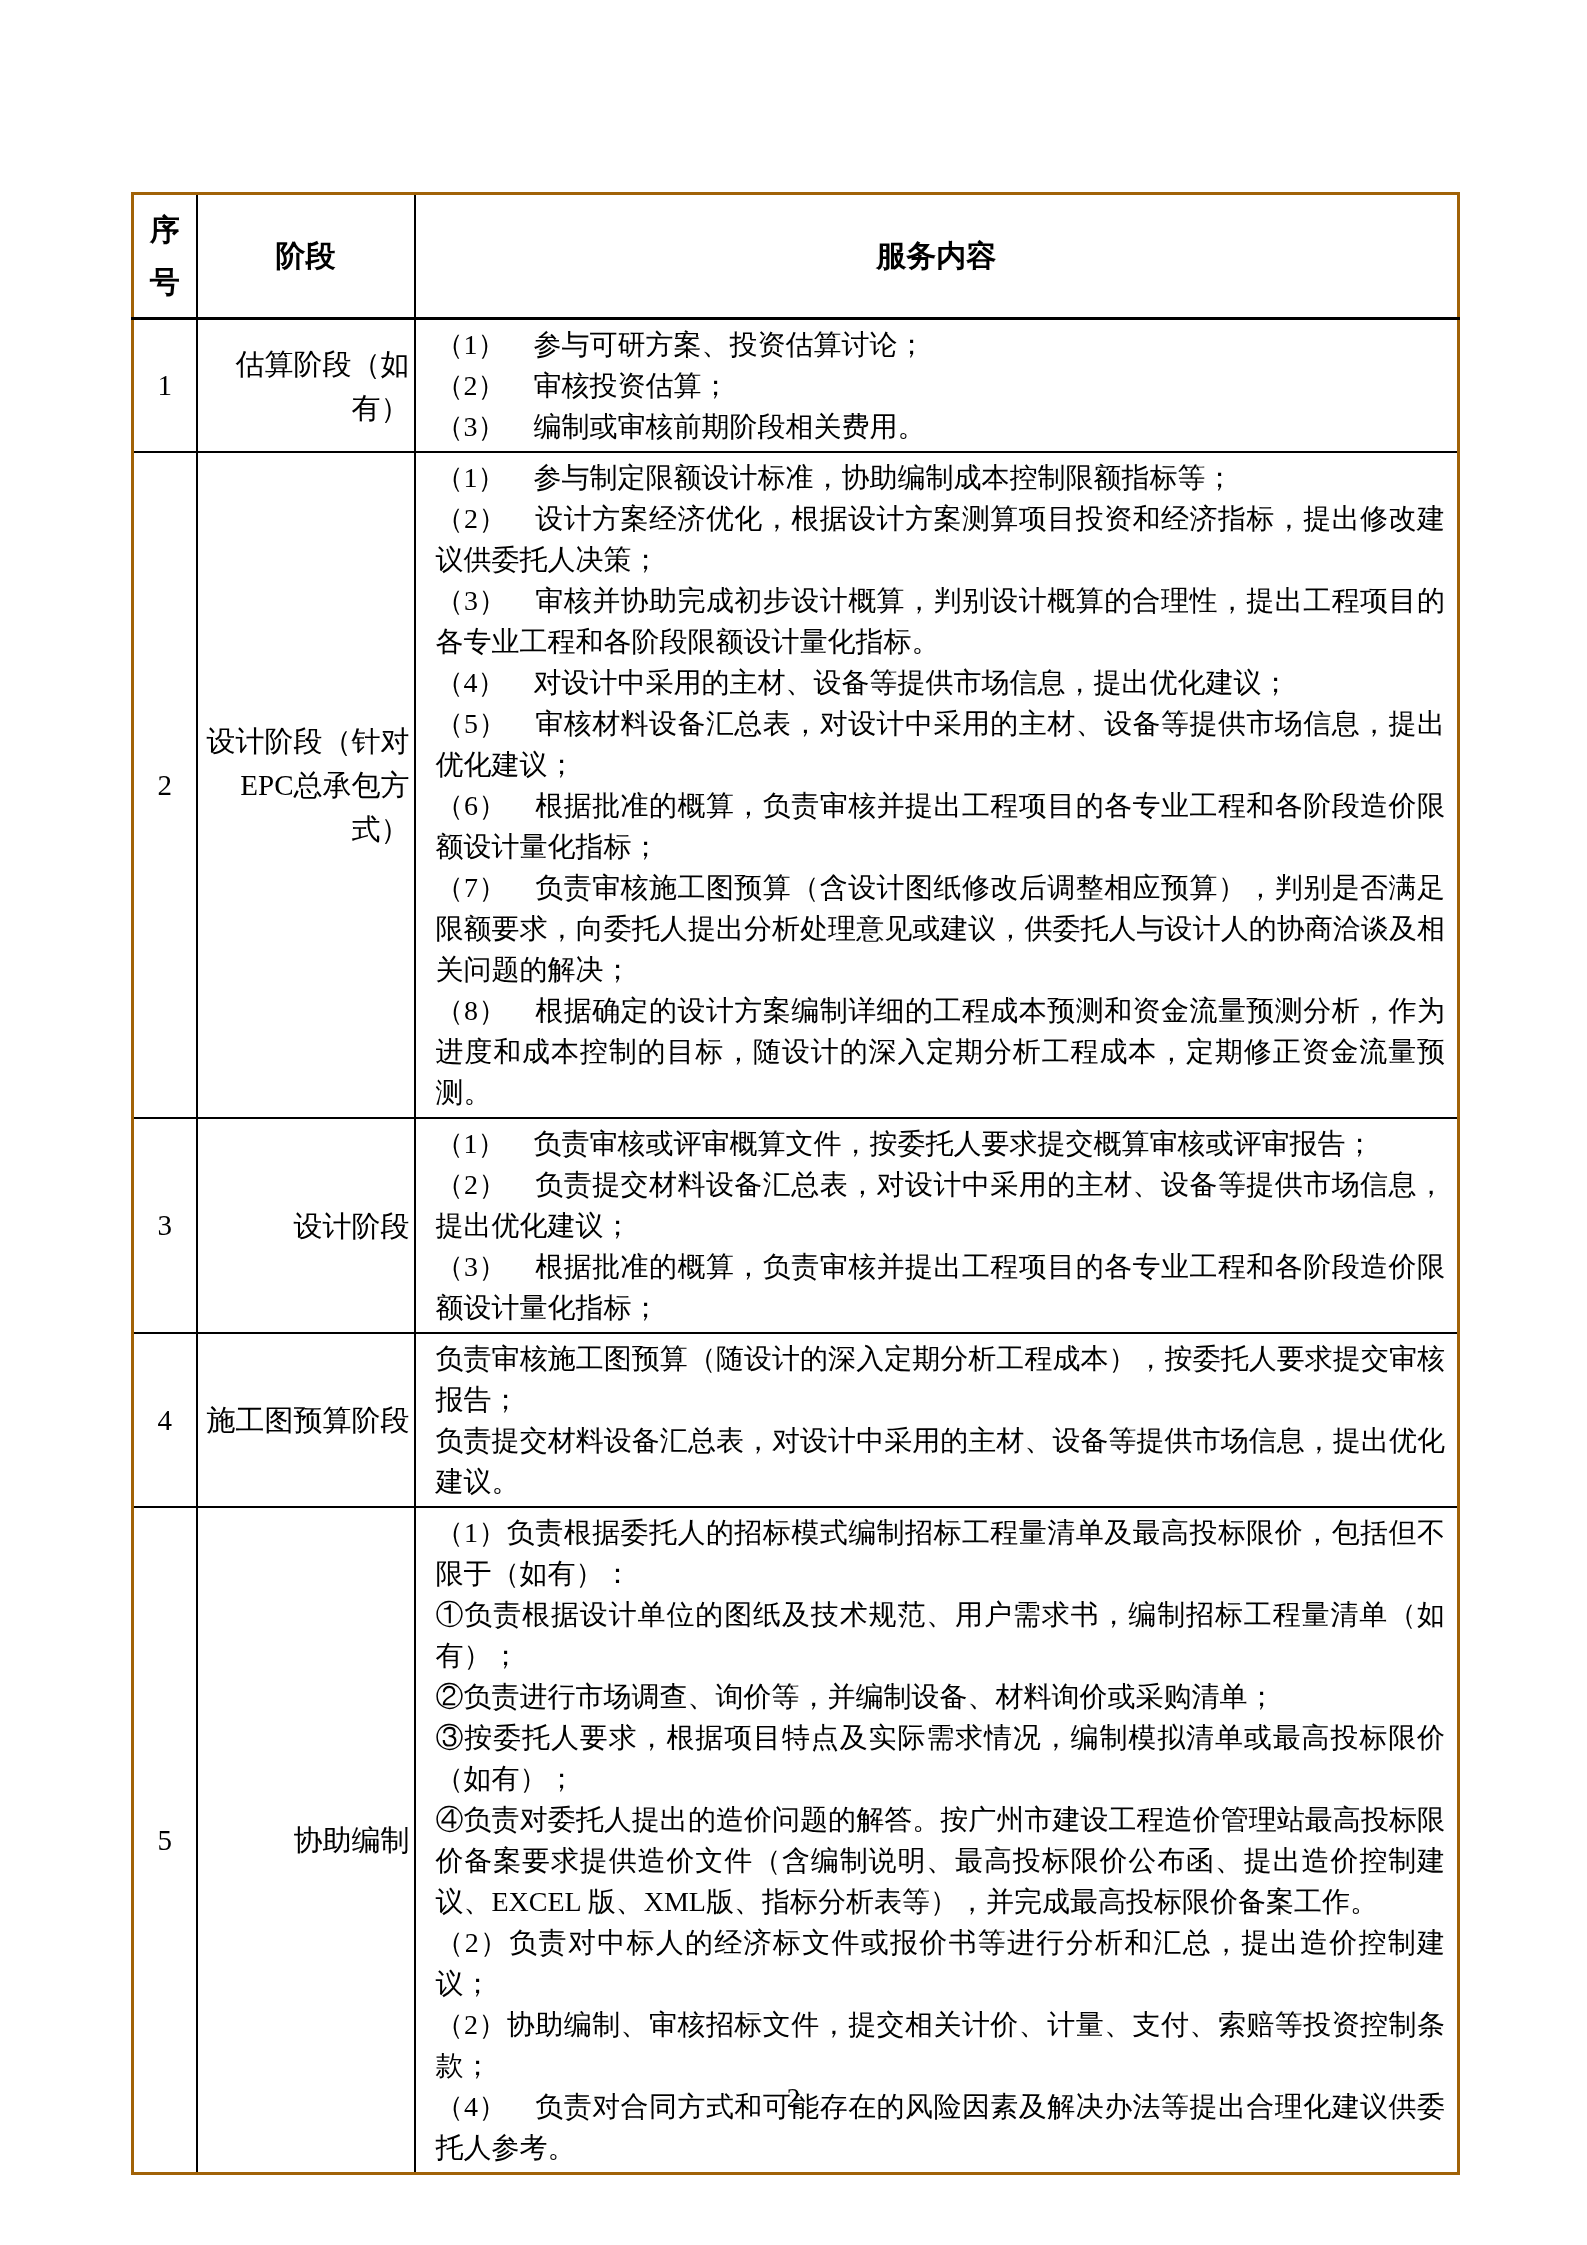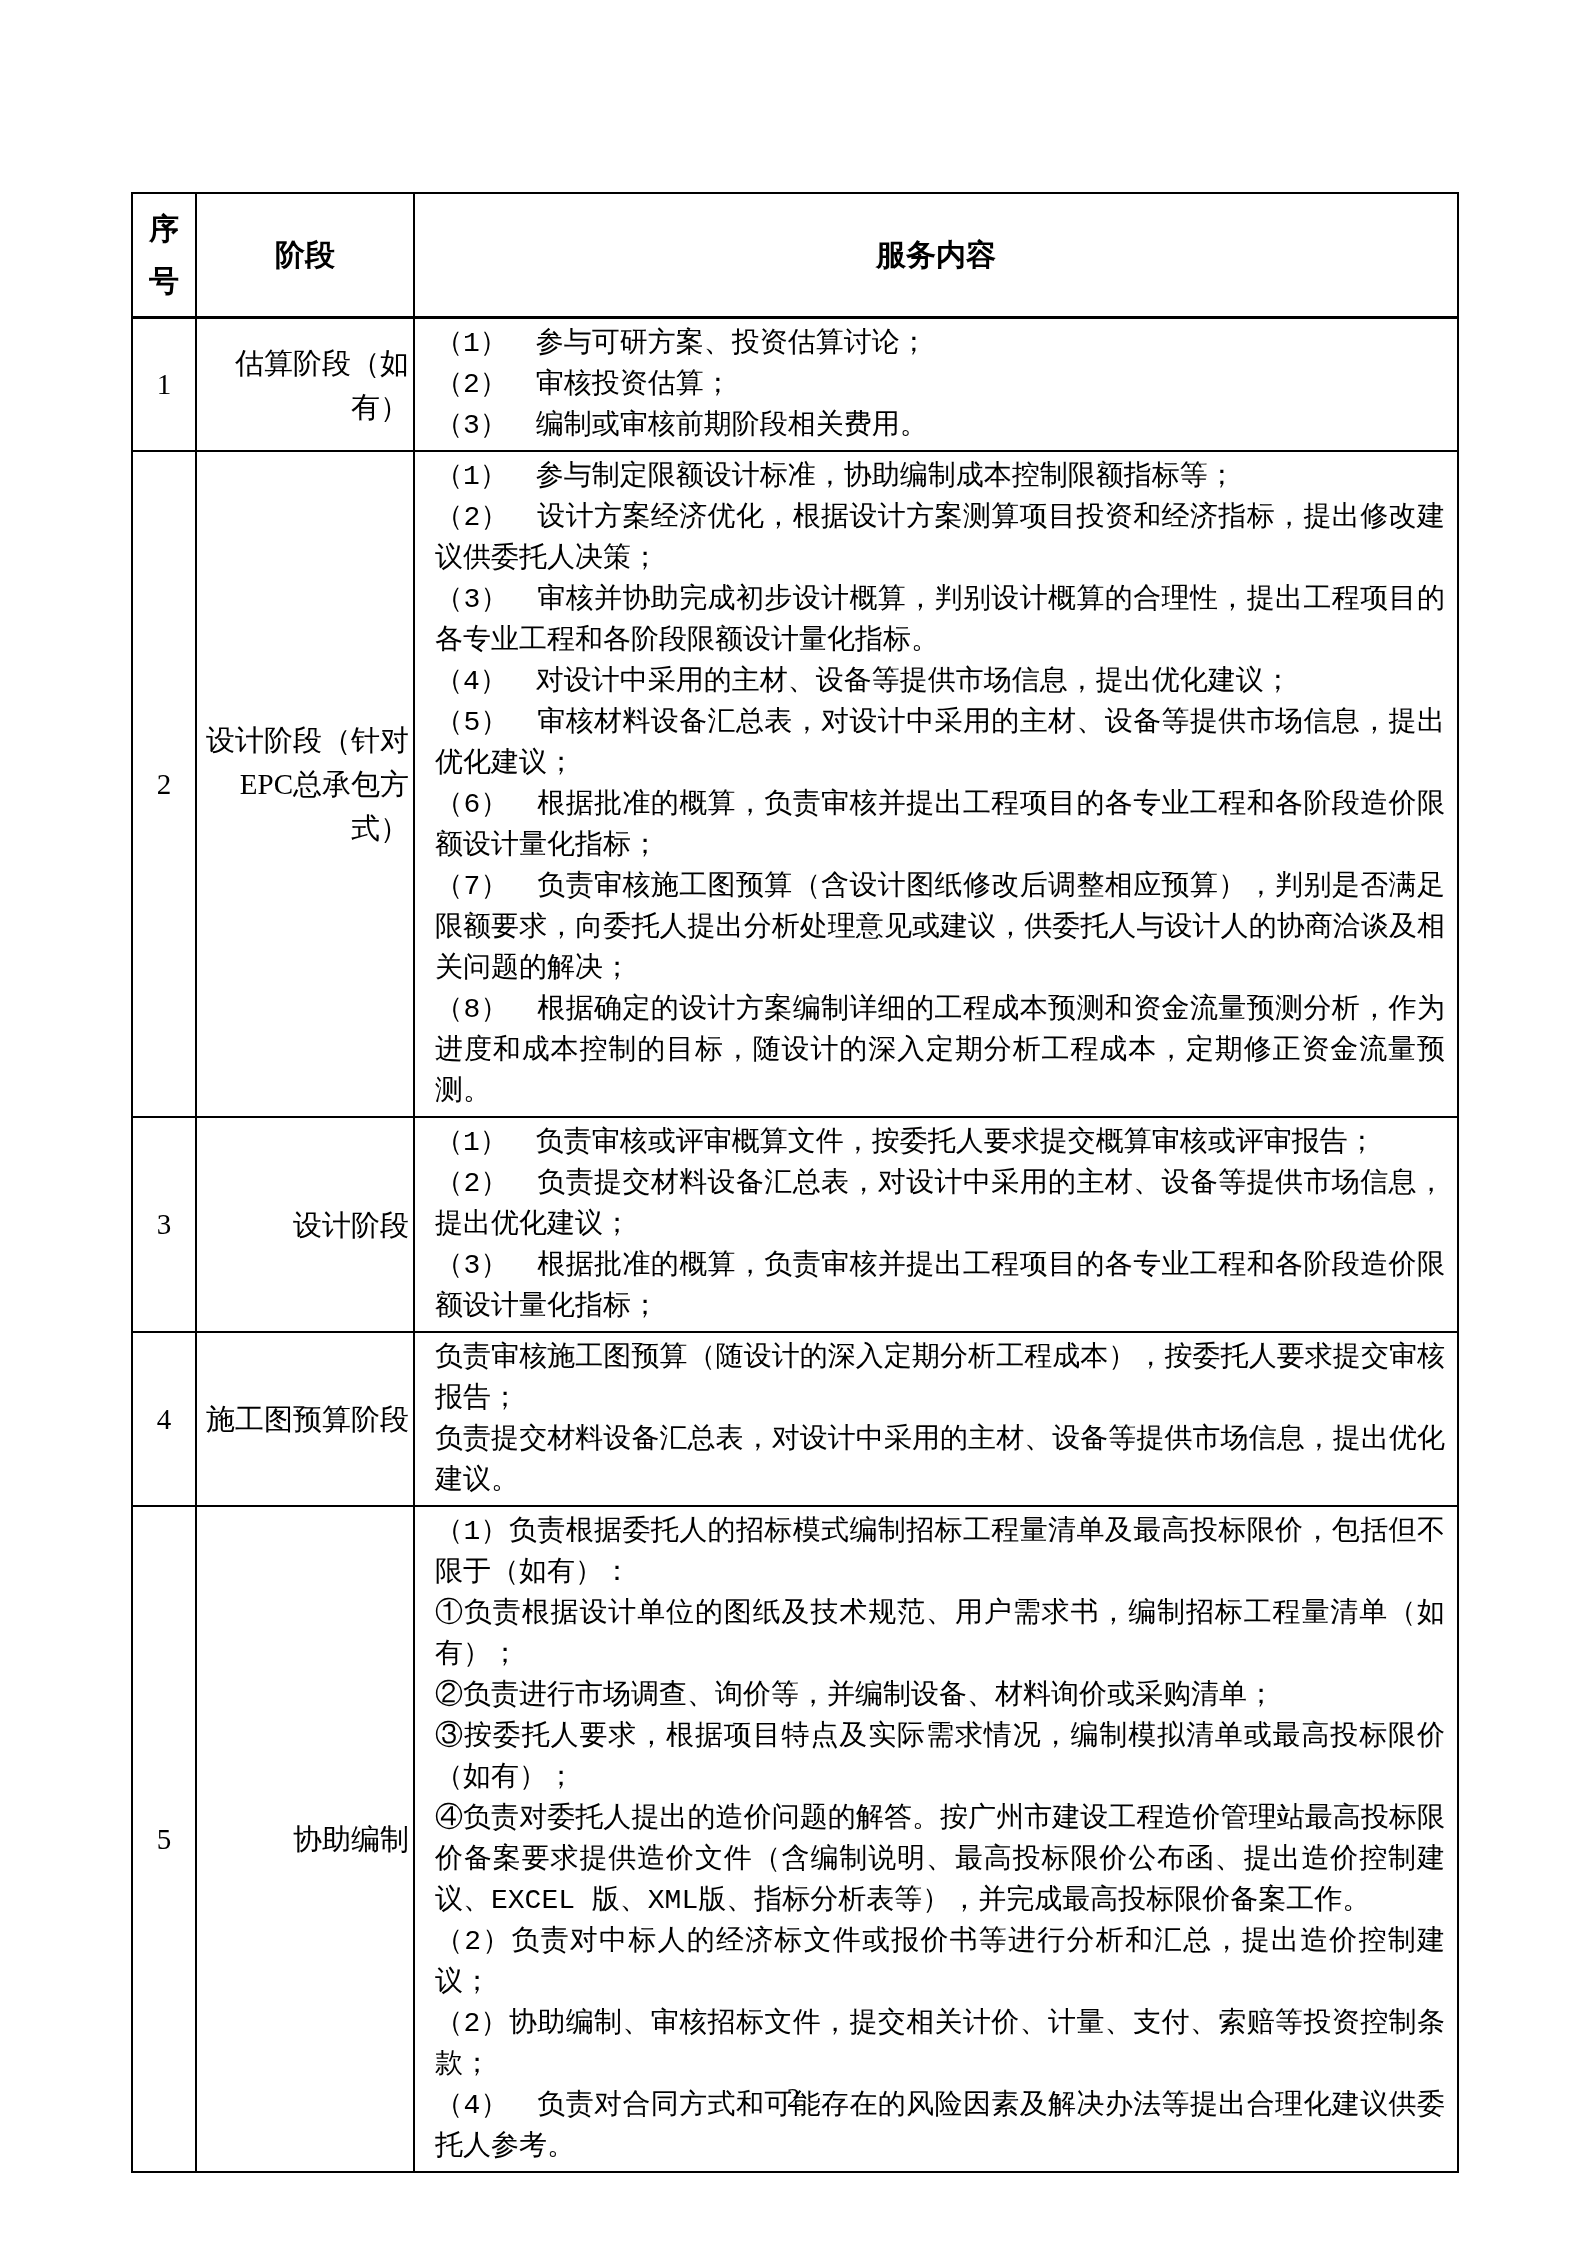--- a/index.html
+++ b/index.html
@@ -19,21 +19,21 @@
     inset: 0;
     background: #ffffff;
   }
   table.doc-table {
     position: absolute;
     left: 131px;
     top: 192px;
     width: 1326px;
     border-collapse: collapse;
     table-layout: fixed;
-    border: 1px solid #a16207;
+    border: 3px solid #a16207;
   }
   col.col-no    { width: 64px; }
   col.col-stage { width: 218px; }
   col.col-svc   { width: 1044px; }
   .doc-table th,
   .doc-table td {
     border: 2px solid #000000;
     vertical-align: middle;
     background: #ffffff;
   }
@@ -54,21 +54,20 @@
   }
   td.stage-cell {
     text-align: right;
     font-size: 29px;
     line-height: 44px;
     padding: 3px 4px;
   }
   td.content-cell {
     padding: 4px 12px 4px 20px;
     vertical-align: middle;
-    font-family: Liberation Mono, monospace;
   }
   td.content-cell p {
     margin: 0;
     font-size: 28px;
     line-height: 41px;
     text-align: justify;
   }
   .page-number {
     position: absolute;
     top: 2082px;

